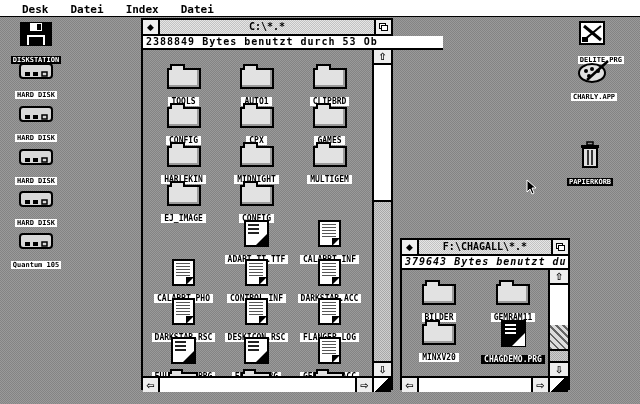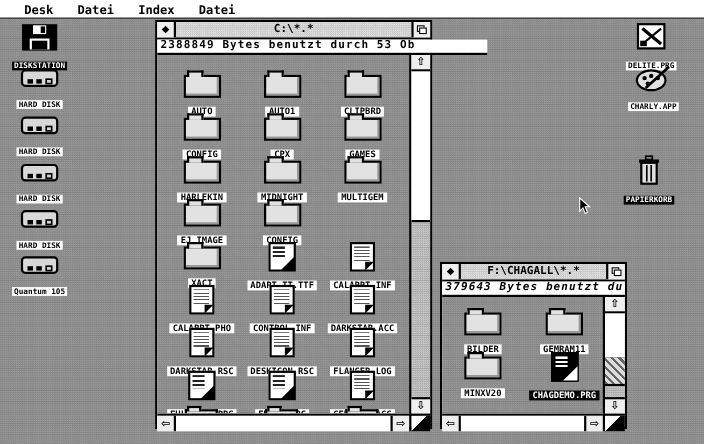--- a/index.html
+++ b/index.html
@@ -147,21 +147,21 @@
   <div class="deskicon" style="left:4px;top:232px;">
     <svg class="svgicon" width="36" height="20" viewBox="0 0 36 20">
       <rect x="2" y="2" width="32" height="14" rx="3" fill="#d8d8d8" stroke="#000" stroke-width="2"></rect>
       <rect x="7" y="10" width="5" height="4" fill="#000"></rect>
         <rect x="15" y="10" width="5" height="4" fill="#000"></rect>
       <rect x="24" y="10" width="5" height="4" fill="none" stroke="#000" stroke-width="1.5"></rect>
     </svg>
     <span class="lbl">Quantum 105</span>
   </div>
 
-  <div class="deskicon" style="left:560px;top:20px;">
+  <div class="deskicon" style="left:560px;top:20px;text-align:right;">
     <svg class="svgicon" width="30" height="27" viewBox="0 0 30 27">
       <rect x="3" y="2" width="24" height="22" fill="#fff" stroke="#000" stroke-width="2"></rect>
       <line x1="7" y1="6" x2="24" y2="20" stroke="#000" stroke-width="3"></line>
       <line x1="24" y1="6" x2="7" y2="20" stroke="#000" stroke-width="2"></line>
       <rect x="5" y="17" width="6" height="5" fill="#000"></rect>
     </svg>
     <span class="lbl">DELITE.PRG</span>
   </div>
 
   <div class="deskicon" style="left:562px;top:58px;">
@@ -197,36 +197,35 @@
           <span class="fuller">
             <i class="a"></i>
             <i class="b"></i>
           </span>
         </div>
     </div>
     <div class="infoline" style="top:16px;width:300px;">2388849 Bytes benutzt durch 53 Ob</div>
 
     <div class="content" style="left:0;top:30px;width:231px;height:326px;">
 
-      <div class="cell" style="left:7px;top:12px;"><div class="icn-folder"></div><span class="lbl">AUTO</span></div>
+      <div class="cell" style="left:7px;top:12px;"><div class="icn-folder"></div><span class="lbl">TOOLS</span></div>
       <div class="cell" style="left:80px;top:12px;"><div class="icn-folder"></div><span class="lbl">AUTO1</span></div>
       <div class="cell" style="left:153px;top:12px;"><div class="icn-folder"></div><span class="lbl">CLIPBRD</span></div>
 
       <div class="cell" style="left:7px;top:51px;"><div class="icn-folder"></div><span class="lbl">CONFIG</span></div>
       <div class="cell" style="left:80px;top:51px;"><div class="icn-folder"></div><span class="lbl">CPX</span></div>
       <div class="cell" style="left:153px;top:51px;"><div class="icn-folder"></div><span class="lbl">GAMES</span></div>
 
       <div class="cell" style="left:7px;top:90px;"><div class="icn-folder"></div><span class="lbl">HARLEKIN</span></div>
       <div class="cell" style="left:80px;top:90px;"><div class="icn-folder"></div><span class="lbl">MIDNIGHT</span></div>
       <div class="cell" style="left:7px;top:129px;"><div class="icn-folder"></div><span class="lbl">EJ_IMAGE</span></div>
 
       <div class="cell" style="left:153px;top:90px;"><div class="icn-folder"></div><span class="lbl">MULTIGEM</span></div>
       <div class="cell" style="left:80px;top:129px;"><div class="icn-folder"></div><span class="lbl">CONFIG</span></div>
 
-      <div class="cell" style="left:7px;top:168px;"><div class="icn-folder"></div><span class="lbl">XACT</span></div>
       <div class="cell" style="left:80px;top:170px;"><div class="icn-prg"></div><span class="lbl">ADAPT_TT.TTF</span></div>
       <div class="cell" style="left:153px;top:170px;"><div class="icn-doc"></div><span class="lbl">CALAPPT.INF</span></div>
 
       <div class="cell" style="left:7px;top:209px;"><div class="icn-doc"></div><span class="lbl">CALAPPT.PHO</span></div>
       <div class="cell" style="left:80px;top:209px;"><div class="icn-doc"></div><span class="lbl">CONTROL.INF</span></div>
       <div class="cell" style="left:153px;top:209px;"><div class="icn-doc"></div><span class="lbl">DARKSTAR.ACC</span></div>
 
       <div class="cell" style="left:7px;top:248px;"><div class="icn-doc"></div><span class="lbl">DARKSTAR.RSC</span></div>
       <div class="cell" style="left:80px;top:248px;"><div class="icn-doc"></div><span class="lbl">DESKICON.RSC</span></div>
       <div class="cell" style="left:153px;top:248px;"><div class="icn-doc"></div><span class="lbl">FLANGER.LOG</span></div>

